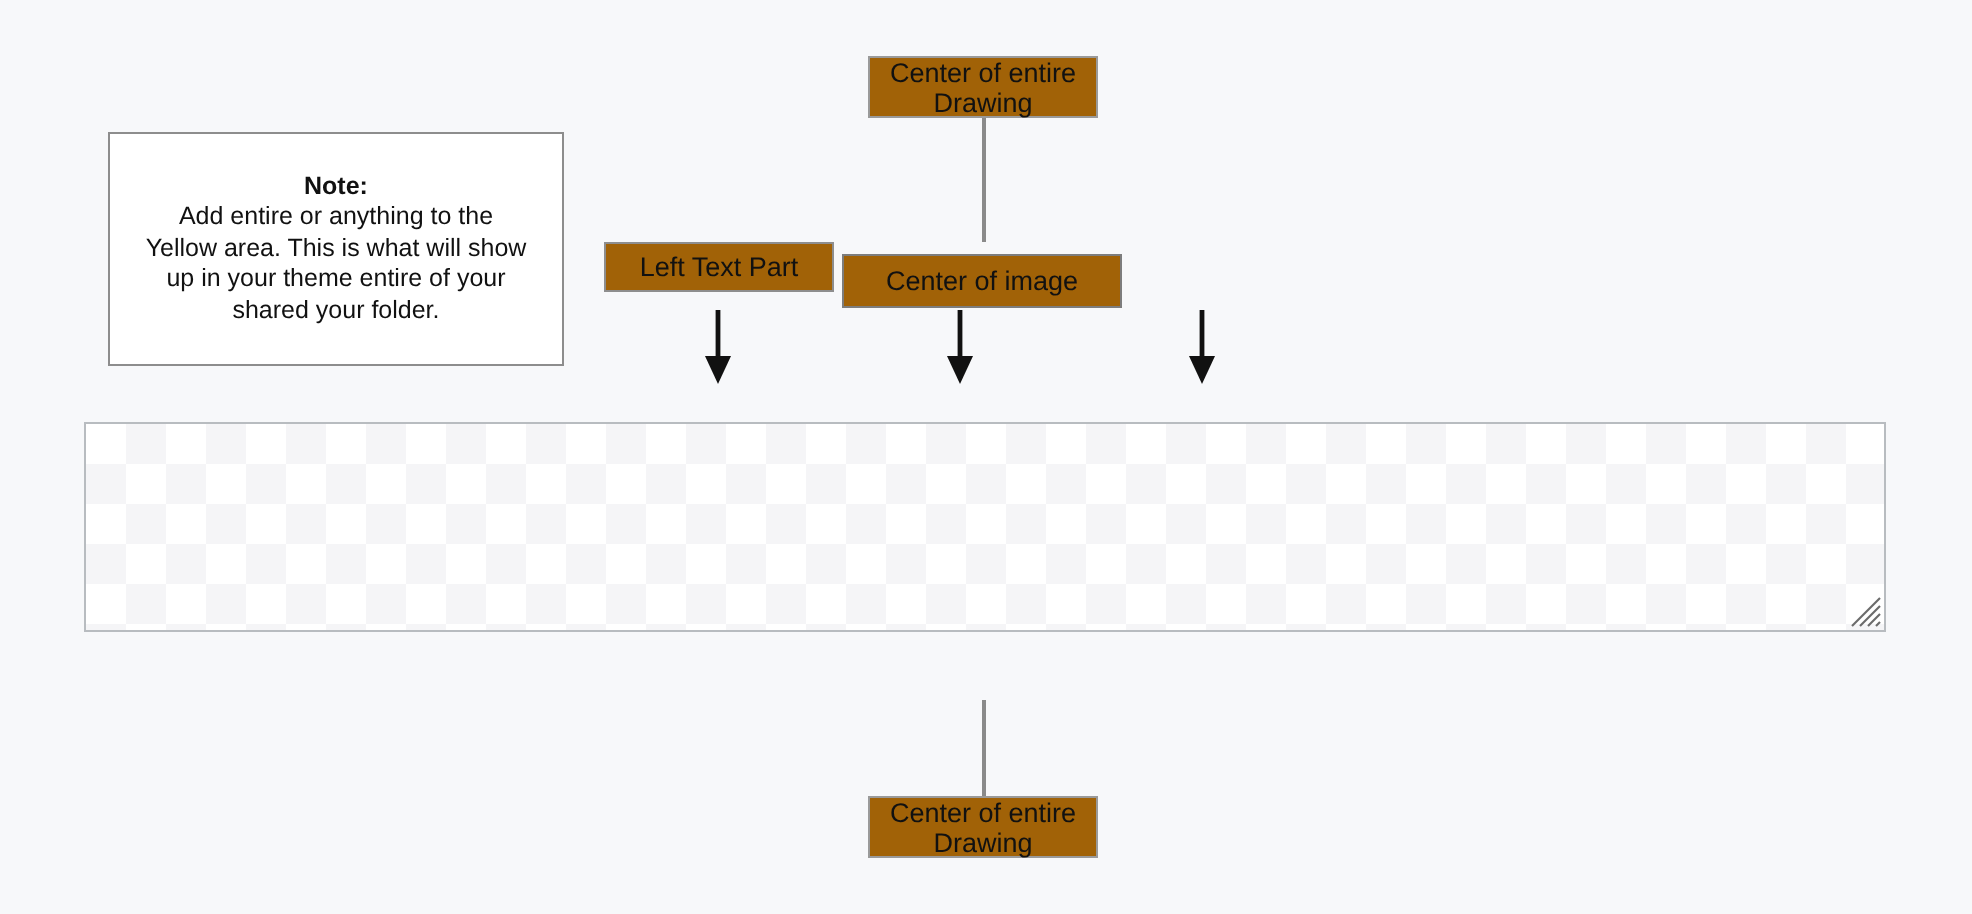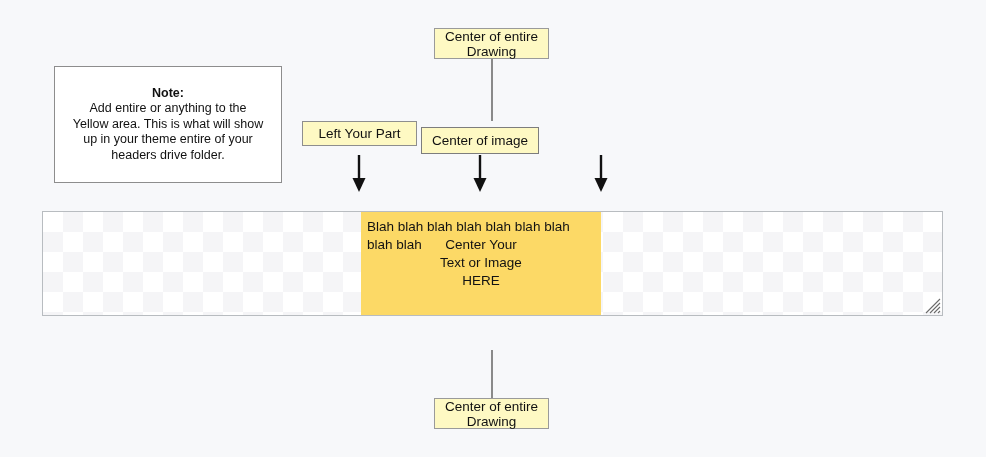--- a/index.html
+++ b/index.html
@@ -20,21 +20,21 @@
     position: absolute;
     left: 0; top: 0;
     width: 986px;
     height: 457px;
   }
 
   
   .box {
     position: absolute;
     box-sizing: border-box;
-    background: #fef9c3;
+    background: #a16207;
     border: 1px solid #9a9a9a;
     font-size: 13.5px;
     line-height: 15px;
     text-align: center;
     color: #111111;
     display: flex;
     align-items: center;
     justify-content: center;
     white-space: pre-line;
     padding: 2px 6px;
@@ -58,21 +58,21 @@
     left: 302px;
     top: 121px;
     width: 115px;
     height: 25px;
     border-color: #8e8e8e;
   }
 
   #box-center-image {
     left: 421px;
     top: 127px;
-    width: 118px;
+    width: 140px;
     height: 27px;
     border-color: #7d7d7d;
   }
 
   #box-right-most {
     left: 543px;
     top: 121px;
     width: 117px;
     height: 25px;
     border-color: #8e8e8e;
@@ -188,25 +188,25 @@
 Drawing</div>
 
   <div class="vline" id="line-top"></div>
 
   <div id="note-box">
     <div class="note-inner">
       <span class="note-title">Note:</span><br>
       <span>Add entire or anything to the</span><br>
       <span class="note-strong">Yellow area</span><span>.  This is what will show</span><br>
       <span>up in your theme entire of your</span><br>
-      <span>headers drive folder.</span>
+      <span>shared your folder.</span>
     </div>
   </div>
 
-  <div class="box" id="box-left-most">Left Your Part</div>
+  <div class="box" id="box-left-most">Left Text Part</div>
 
   <div class="box" id="box-center-image">Center of image</div>
 
 
   <svg class="arrow" id="arrow-left" viewBox="0 0 18 38">
     <line x1="9" y1="0" x2="9" y2="26" stroke="#111" stroke-width="2.4"></line>
     <polygon points="9,37 2.5,23 15.5,23" fill="#111"></polygon>
   </svg>
 
   <svg class="arrow" id="arrow-center" viewBox="0 0 18 38">
@@ -214,26 +214,20 @@
     <polygon points="9,37 2.5,23 15.5,23" fill="#111"></polygon>
   </svg>
 
   <svg class="arrow" id="arrow-right" viewBox="0 0 18 38">
     <line x1="9" y1="0" x2="9" y2="26" stroke="#111" stroke-width="2.4"></line>
     <polygon points="9,37 2.5,23 15.5,23" fill="#111"></polygon>
   </svg>
 
   <div id="header-canvas">
 
-    <div id="yellow-area">
-      <div class="blah-line">Blah blah blah blah blah blah blah blah blah</div>
-      <div class="center-block">Center Your
-Text or Image
-HERE</div>
-    </div>
 
     <svg id="resize-grip" viewBox="0 0 20 20">
       <g stroke="#6b6b6b" stroke-width="1.1">
         <line x1="19" y1="5" x2="5" y2="19"></line>
         <line x1="19" y1="9" x2="9" y2="19"></line>
         <line x1="19" y1="13" x2="13" y2="19"></line>
         <line x1="19" y1="17" x2="17" y2="19"></line>
       </g>
     </svg>
   </div>

